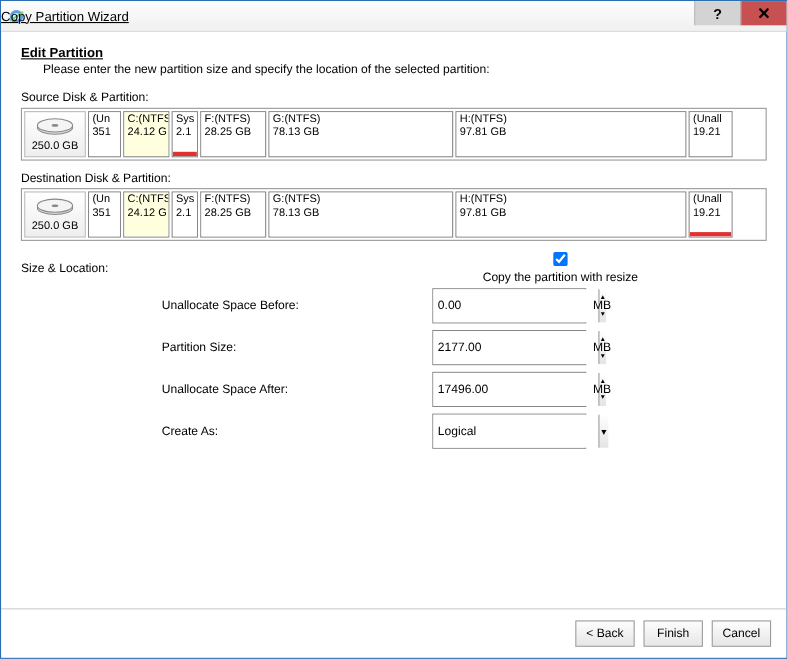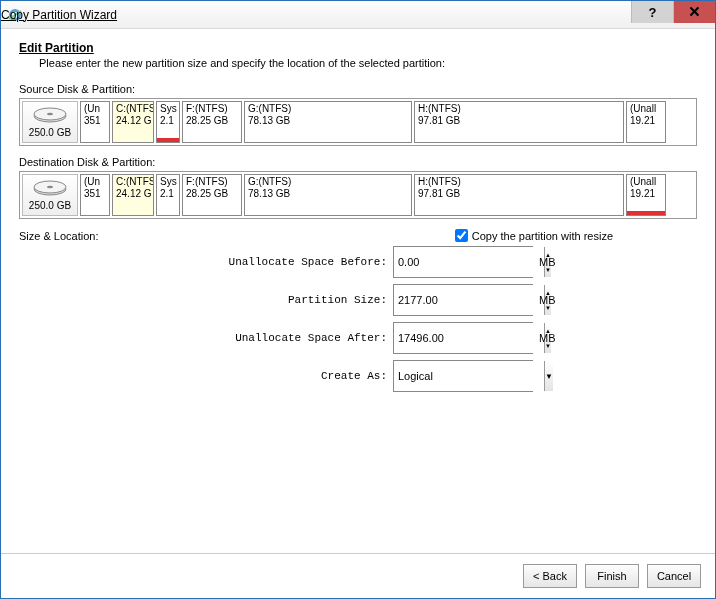--- a/index.html
+++ b/index.html
@@ -30,21 +30,21 @@
   .chk input{margin:0;}
   .resize-area{border:1px solid #999;height:52px;background:#a8a8a8;position:relative;margin-bottom:12px;}
   .resize-block{position:absolute;top:2px;bottom:2px;left:2px;width:78px;border:1px solid #555;display:flex;flex-direction:column;background:#fff;}
   .resize-block .bar{height:14px;background:linear-gradient(#3a7ee0,#1a4fb0);border-bottom:1px solid #666;}
   .resize-block .txt{flex:1;display:flex;align-items:center;padding-left:4px;font-size:10px;background:#fff;}
   .handle{position:absolute;top:50%;transform:translateY(-50%);width:0;height:0;}
   .handle.left{left:-1px;border-top:8px solid transparent;border-bottom:8px solid transparent;border-left:8px solid #000;}
   .handle.right{left:82px;border-top:8px solid transparent;border-bottom:8px solid transparent;border-right:8px solid #000;}
   .fields{display:flex;flex-direction:column;gap:6px;align-items:center;}
   .frow{display:flex;align-items:center;gap:6px;}
-  .frow label{width:240px;text-align:right;font-family:Liberation Mono, monospace;}
+  .frow label{width:240px;}
   .frow .inp{width:140px;height:32px;border:1px solid #888;display:flex;align-items:stretch;background:#fff;}
   .frow .inp input{flex:1;border:none;padding:0 4px;font-size:11px;outline:none;}
   .frow .inp .spin{width:14px;border-left:1px solid #999;background:linear-gradient(#fff,#e4e4e4);display:flex;flex-direction:column;}
   .frow .inp .spin div{flex:1;display:flex;align-items:center;justify-content:center;font-size:6px;}
   .frow .inp.sel .spin div{font-size:8px;}
   .frow .unit{width:30px;}
   .footer{border-top:1px solid #ccc;padding:10px 14px;display:flex;justify-content:flex-end;gap:8px;}
   .footer button{width:54px;height:24px;background:linear-gradient(#fdfdfd,#e6e6e6);border:1px solid #999;font-size:11px;cursor:pointer;}
 </style>
 </head>
@@ -147,21 +147,21 @@
         </div>
         <div class="part unalloc" style="width: 40px;">
           <div class="bar"></div>
           <div class="lbl">(Unall<br>19.21</div>
           <div class="redstrip"></div>
         </div>
       </div>
 
     <div class="sl-row">
       <div class="sectlabel" style="margin:0">Size &amp; Location:</div>
-      <label class="chk" style="margin-left:auto;margin-right:84px;">
+      <label class="chk" style="margin-left:auto;margin-right:117px;flex-direction:column;">
         <input type="checkbox" id="resize-chk" checked="" style="">
         <span>Copy the partition with resize</span>
       </label>
     </div>
 
 
     <div class="fields">
       <div class="frow">
         <label>Unallocate Space Before:</label>
         <div class="inp">

